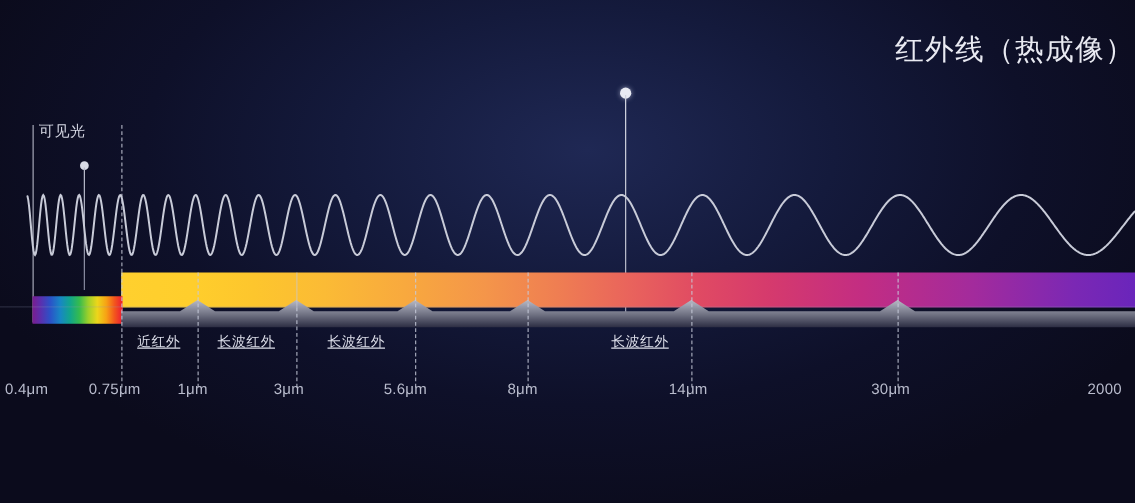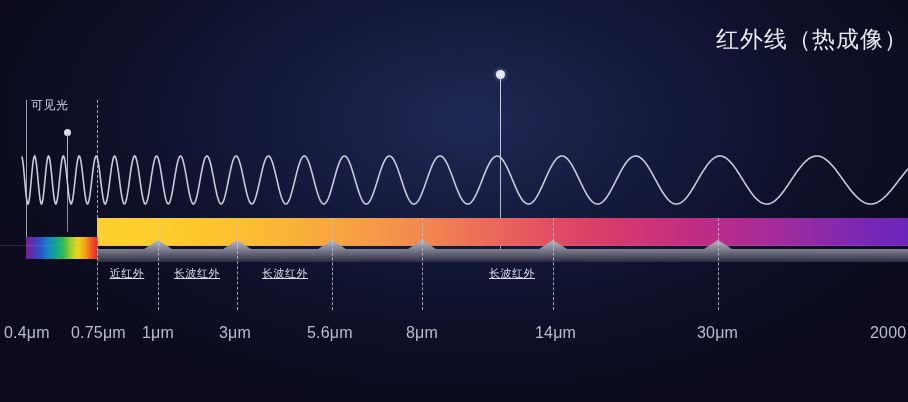--- a/index.html
+++ b/index.html
@@ -197,23 +197,23 @@
     font-size: 11px;
     letter-spacing: 0.5px;
     white-space: nowrap;
     transform: translateX(-50%);
     text-decoration: underline;
   }
 
   
   .tick-label {
     position: absolute;
-    top: 324px;
+    top: 304px;
     color: #b9bccd;
-    font-size: 16px;
+    font-size: 12px;
     white-space: nowrap;
     letter-spacing: 0.2px;
   }
 </style>
 </head>
 <body>
 
 <div id="stage">
 
   <div class="title">红外线（热成像）</div>

